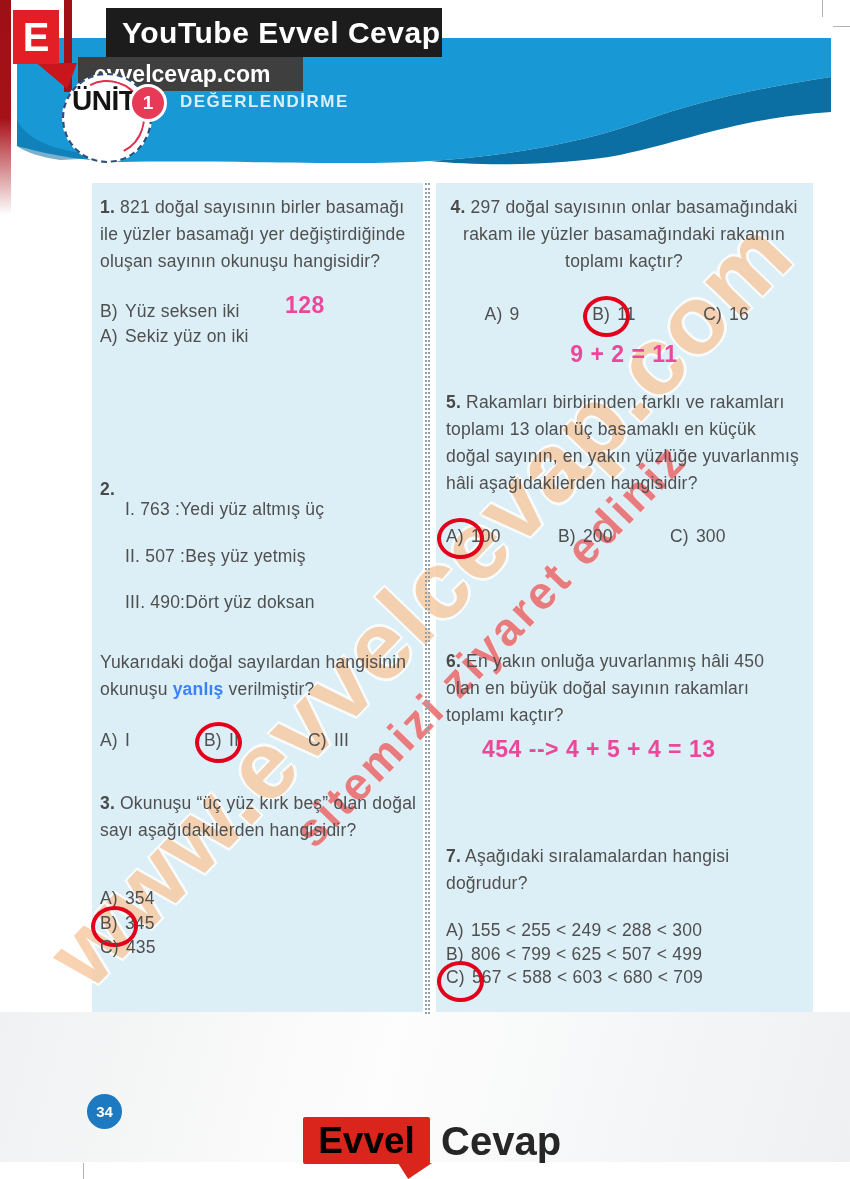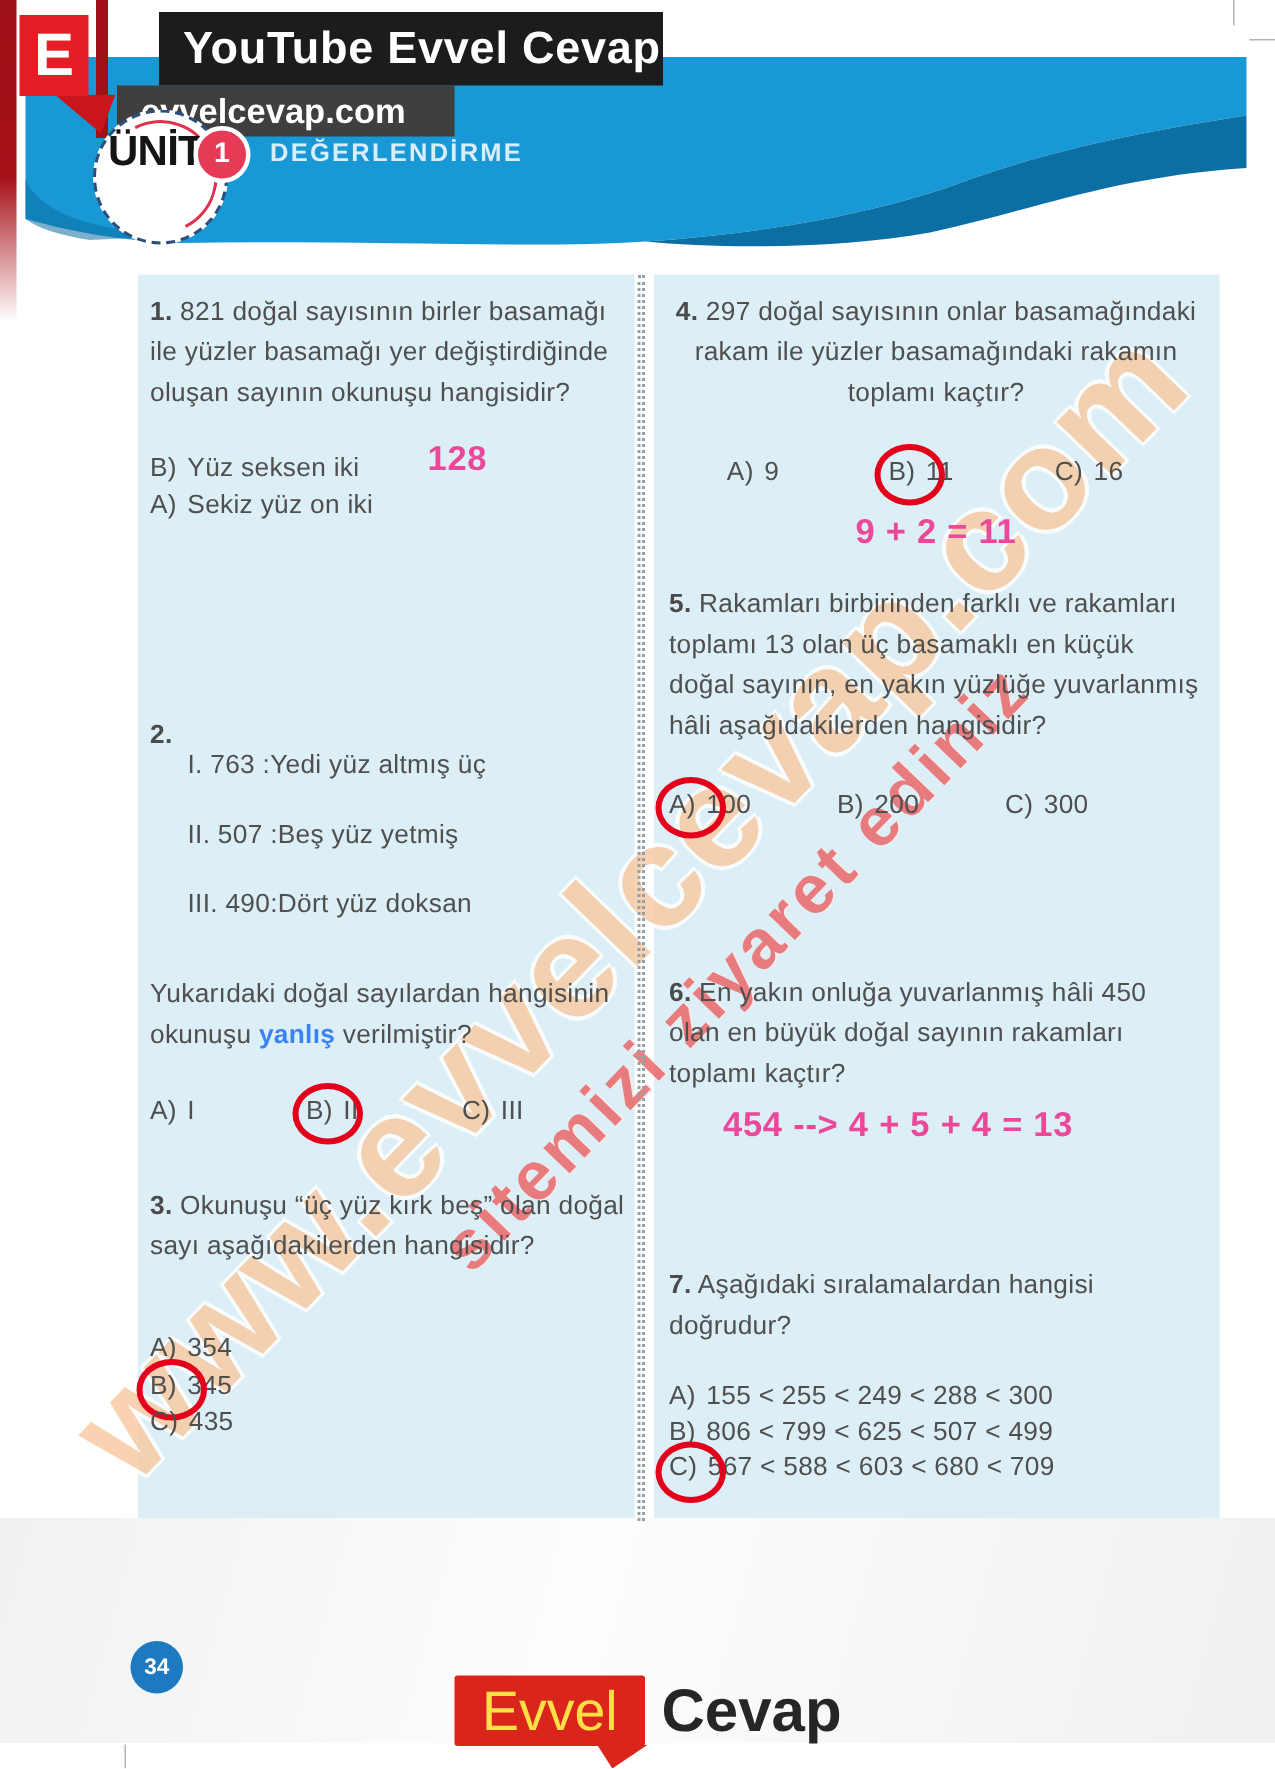--- a/index.html
+++ b/index.html
@@ -100,21 +100,21 @@
   .ann.q6a{margin-top:7px;margin-left:36px;}
 
   
   .footer-band{position:absolute;left:0;top:1012px;width:850px;height:150px;z-index:0;
       background:linear-gradient(105deg,#f0f1f2 0%,#fdfdfd 45%,#eef0f2 100%);}
   .page-circle{position:absolute;left:87px;top:1094px;width:35px;height:35px;border-radius:50%;
       background:#1d79c0;z-index:2;display:flex;align-items:center;justify-content:center;}
   .page-circle span{color:#fff;font-size:15px;font-weight:bold;}
   .logo-red{position:absolute;left:303px;top:1117px;width:127px;height:47px;background:#da251c;
       z-index:2;display:flex;align-items:center;justify-content:center;border-radius:2px;}
-  .logo-red span{color:#fde047;font-size:37px;font-weight:normal;}
+  .logo-red span{color:#000000;font-size:37px;font-weight:bold;}
   .logo-tail{position:absolute;left:398px;top:1163px;width:34px;height:16px;background:#da251c;
       z-index:2;clip-path:polygon(0 0,100% 0,30% 100%);}
   .logo-cevap{position:absolute;left:441px;top:1119px;z-index:2;font-size:40px;font-weight:bold;
       color:#262626;}
 </style>
 </head>
 <body>
 
 <div class="page">
 

